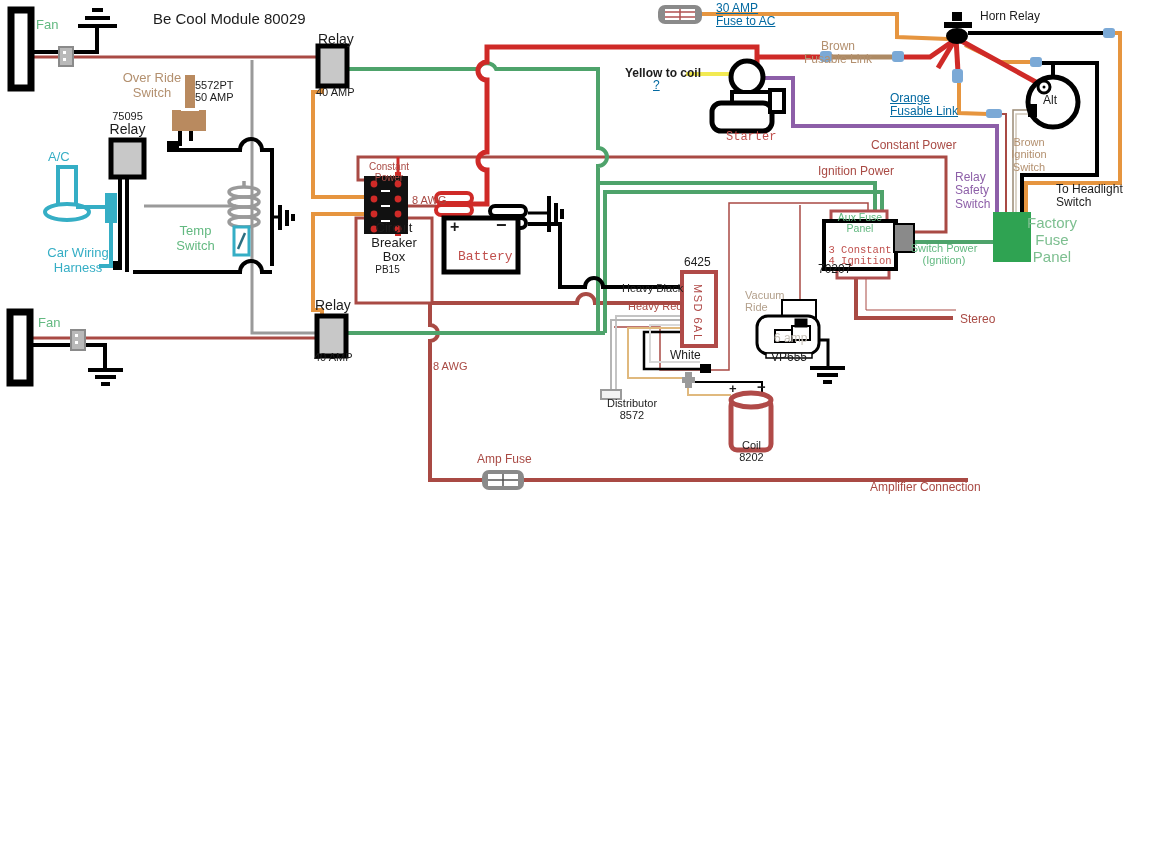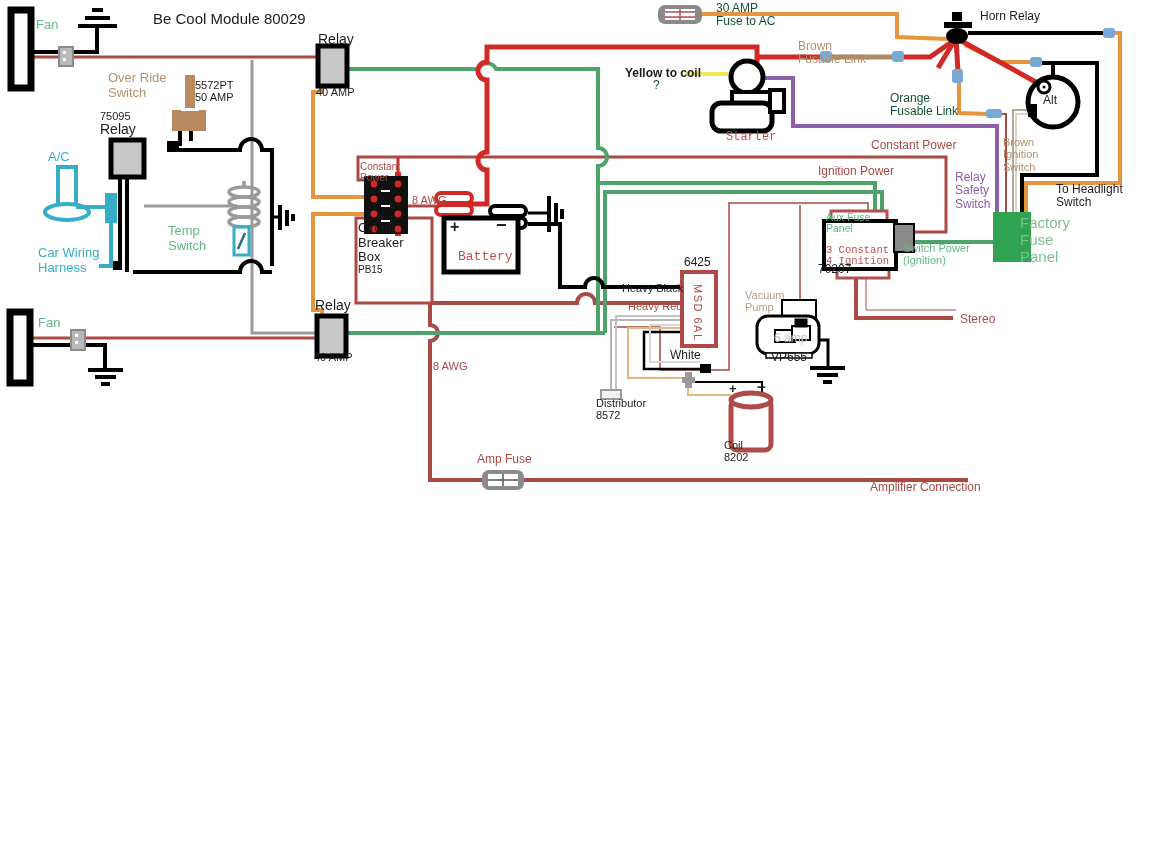--- a/index.html
+++ b/index.html
@@ -1,27 +1,27 @@
 <!DOCTYPE html>
 <html><head>
 <meta charset="utf-8">
 <style>
   html,body{margin:0;padding:0;background:#fff;}
   #stage{position:relative;width:1152px;height:845px;background:#ffffff;overflow:hidden;
          font-family:"Liberation Sans","DejaVu Sans",sans-serif;}
   #wires{position:absolute;left:0;top:0;}
   .lbl{position:absolute;white-space:pre-line;line-height:1.12;font-size:12px;color:#1c1c1c;}
-  .ctr{}
+  .ctr{text-align:center;}
   .c-green{color:#63b981;}
   .c-lgreen{color:#7dbf90;}
   .c-cyan{color:#35aec5;}
   .c-tan{color:#b3906f;}
   .c-dred{color:#a94a44;}
   .c-red2{color:#c0504d;font-family:Liberation Mono, monospace;}
-  .c-orange{color:#14532d;}
+  .c-orange{color:#0369a1;text-decoration:underline;}
   .c-purple{color:#8d5fa8;}
   .c-gtan{color:#b3a08c;}
   .c-lgray{color:#c9c3ba;}
   .s10{font-size:10px;}
   .s11{font-size:11px;}
   .s13{font-size:13px;}
   .s14{font-size:14px;}
   .s15{font-size:15px;}
   .bold{font-weight:bold;}
   .semi{font-weight:600;}
@@ -335,21 +335,21 @@
 4 Ignition</div>
 <div class="lbl" style="left:818px;top:263px">70207</div>
 <div class="lbl s11 c-green ctr" style="left:903px;top:242px;width:82px">Switch Power
 (Ignition)</div>
 <div class="lbl c-dred" style="left:960px;top:313px">Stereo</div>
 <div class="lbl" style="left:684px;top:256px">6425</div>
 <div class="lbl s11" style="left:622px;top:282px">Heavy Black</div>
 <div class="lbl s11 c-dred" style="left:628px;top:300px">Heavy Red</div>
 <div class="lbl" style="left:670px;top:349px">White</div>
 <div class="lbl s11 c-gtan" style="left:745px;top:289px">Vacuum
-Pump</div>
+Ride</div>
 <div class="lbl c-lgray" style="left:774px;top:332px">6 amp</div>
 <div class="lbl" style="left:771px;top:351px">VP655</div>
 <div class="lbl s11 ctr" style="left:596px;top:397px;width:72px">Distributor
 8572</div>
 <div class="lbl s11 ctr" style="left:724px;top:439px;width:55px">Coil
 8202</div>
 <div class="lbl bold s13" style="left:729px;top:382px">+</div>
 <div class="lbl bold" style="left:757px;top:379px;font-size:15px">−</div>
 
 </div>

